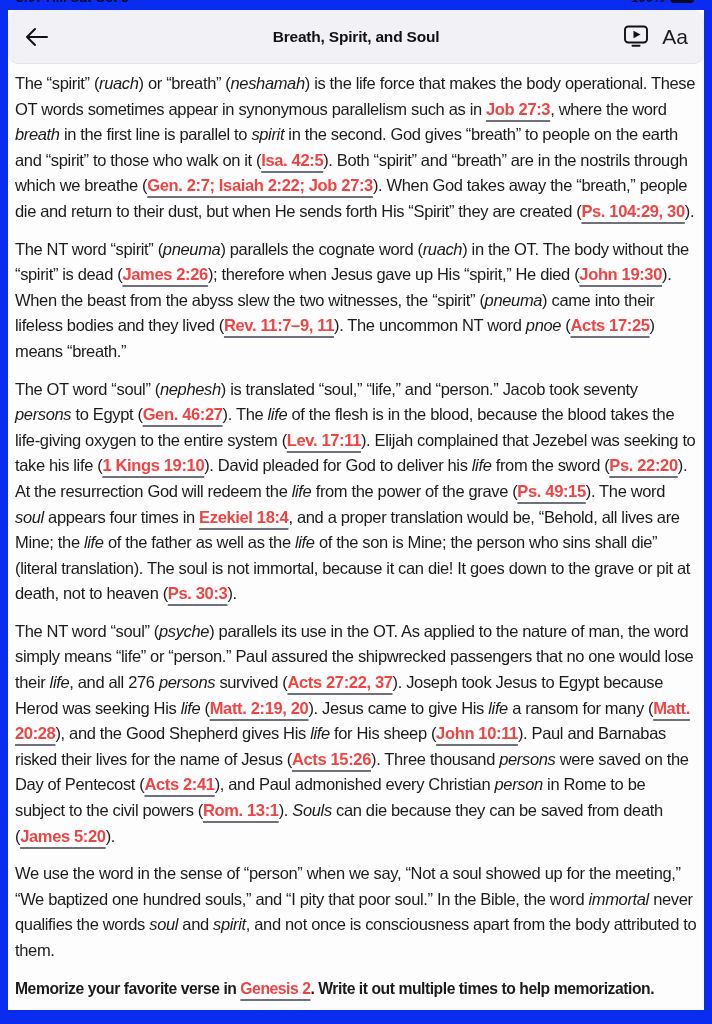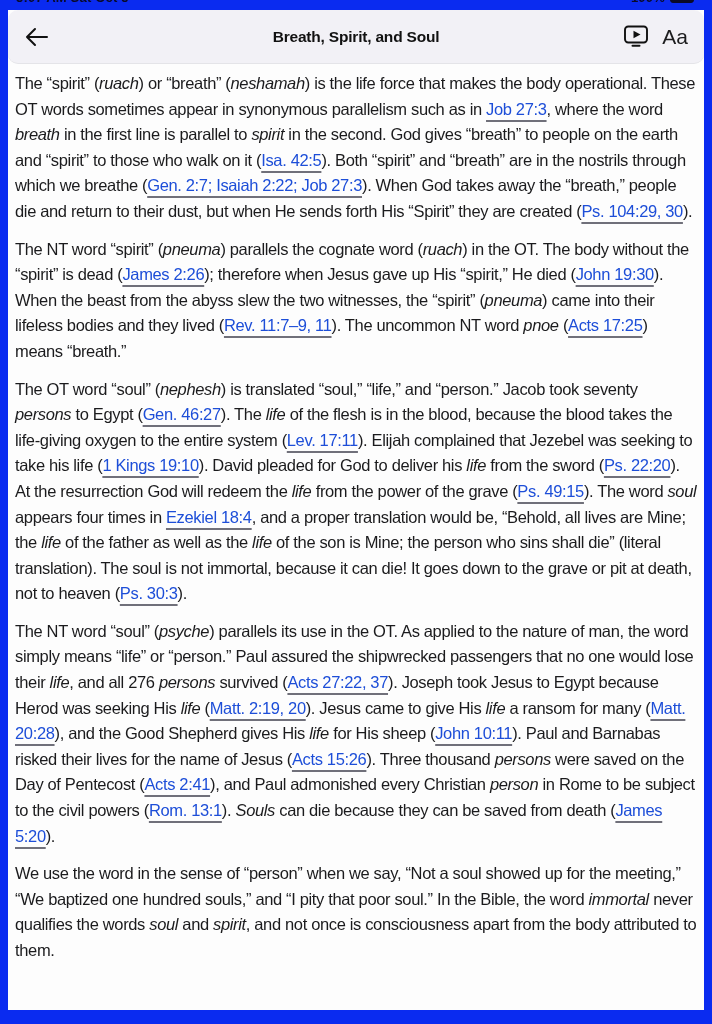--- a/index.html
+++ b/index.html
@@ -58,21 +58,21 @@
     padding:7px 7px 0 7px;
     font-size:16.5px; line-height:25.6px; letter-spacing:-.35px;
     color:#1b1b1d;
   }
   .content p { margin:0 0 12px 0; }
   .content p.para-bold {
     font-weight:700; font-size:15.7px; letter-spacing:-.45px; margin-bottom:0;
   }
   .it { font-style:italic; }
   .ref {
-    font-weight:400; color:#1d4ed8; cursor:pointer;
+    font-weight:700; color:#ef4444; cursor:pointer;
     text-decoration:underline;
     text-decoration-color:#70707a;
     text-decoration-thickness:1.5px;
     text-underline-offset:4.5px;
   }
 </style>
 </head>
 <body>
 
 <div class="status-clip">
@@ -105,15 +105,16 @@
       <div class="aa-btn">Aa</div>
     </div>
   </div>
 
   <div class="content">
       <p><span>The “spirit” (</span><span class="it">ruach</span><span>) or “breath” (</span><span class="it">neshamah</span><span>) is the life force that makes the body operational. These OT words sometimes appear in synonymous parallelism such as in </span><span class="ref">Job 27:3</span><span>, where the word </span><span class="it">breath</span><span> in the first line is parallel to </span><span class="it">spirit</span><span> in the second. God gives “breath” to people on the earth and “spirit” to those who walk on it (</span><span class="ref">Isa. 42:5</span><span>). Both “spirit” and “breath” are in the nostrils through which we breathe (</span><span class="ref">Gen. 2:7; Isaiah 2:22; Job 27:3</span><span>). When God takes away the “breath,” people die and return to their dust, but when He sends forth His “Spirit” they are created (</span><span class="ref">Ps. 104:29, 30</span><span>).</span></p>
       <p><span>The NT word “spirit” (</span><span class="it">pneuma</span><span>) parallels the cognate word (</span><span class="it">ruach</span><span>) in the OT. The body without the “spirit” is dead (</span><span class="ref">James 2:26</span><span>); therefore when Jesus gave up His “spirit,” He died (</span><span class="ref">John 19:30</span><span>). When the beast from the abyss slew the two witnesses, the “spirit” (</span><span class="it">pneuma</span><span>) came into their lifeless bodies and they lived (</span><span class="ref">Rev. 11:7–9, 11</span><span>). The uncommon NT word </span><span class="it">pnoe</span><span> (</span><span class="ref">Acts 17:25</span><span>) means “breath.”</span></p>
       <p><span>The OT word “soul” (</span><span class="it">nephesh</span><span>) is translated “soul,” “life,” and “person.” Jacob took seventy </span><span class="it">persons</span><span> to Egypt (</span><span class="ref">Gen. 46:27</span><span>). The </span><span class="it">life</span><span> of the flesh is in the blood, because the blood takes the life-giving oxygen to the entire system (</span><span class="ref">Lev. 17:11</span><span>). Elijah complained that Jezebel was seeking to take his life (</span><span class="ref">1 Kings 19:10</span><span>). David pleaded for God to deliver his </span><span class="it">life</span><span> from the sword (</span><span class="ref">Ps. 22:20</span><span>). At the resurrection God will redeem the </span><span class="it">life</span><span> from the power of the grave (</span><span class="ref">Ps. 49:15</span><span>). The word </span><span class="it">soul</span><span> appears four times in </span><span class="ref">Ezekiel 18:4</span><span>, and a proper translation would be, “Behold, all lives are Mine; the </span><span class="it">life</span><span> of the father as well as the </span><span class="it">life</span><span> of the son is Mine; the person who sins shall die” (literal translation). The soul is not immortal, because it can die! It goes down to the grave or pit at death, not to heaven (</span><span class="ref">Ps. 30:3</span><span>).</span></p>
       <p><span>The NT word “soul” (</span><span class="it">psyche</span><span>) parallels its use in the OT. As applied to the nature of man, the word simply means “life” or “person.” Paul assured the shipwrecked passengers that no one would lose their </span><span class="it">life</span><span>, and all 276 </span><span class="it">persons</span><span> survived (</span><span class="ref">Acts 27:22, 37</span><span>). Joseph took Jesus to Egypt because Herod was seeking His </span><span class="it">life</span><span> (</span><span class="ref">Matt. 2:19, 20</span><span>). Jesus came to give His </span><span class="it">life</span><span> a ransom for many (</span><span class="ref">Matt. 20:28</span><span>), and the Good Shepherd gives His </span><span class="it">life</span><span> for His sheep (</span><span class="ref">John 10:11</span><span>). Paul and Barnabas risked their lives for the name of Jesus (</span><span class="ref">Acts 15:26</span><span>). Three thousand </span><span class="it">persons</span><span> were saved on the Day of Pentecost (</span><span class="ref">Acts 2:41</span><span>), and Paul admonished every Christian </span><span class="it">person</span><span> in Rome to be subject to the civil powers (</span><span class="ref">Rom. 13:1</span><span>). </span><span class="it">Souls</span><span> can die because they can be saved from death (</span><span class="ref">James 5:20</span><span>).</span></p>
       <p><span>We use the word in the sense of “person” when we say, “Not a soul showed up for the meeting,” “We baptized one hundred souls,” and “I pity that poor soul.” In the Bible, the word </span><span class="it">immortal</span><span> never qualifies the words </span><span class="it">soul</span><span> and </span><span class="it">spirit</span><span>, and not once is consciousness apart from the body attributed to them.</span></p>
+      <p class="para-bold"><span>Memorize your favorite verse in </span><span class="ref">Genesis 2</span><span>. Write it out multiple times to help memorization.</span></p>
     </div>
 
 </div>
 
 </body></html>

